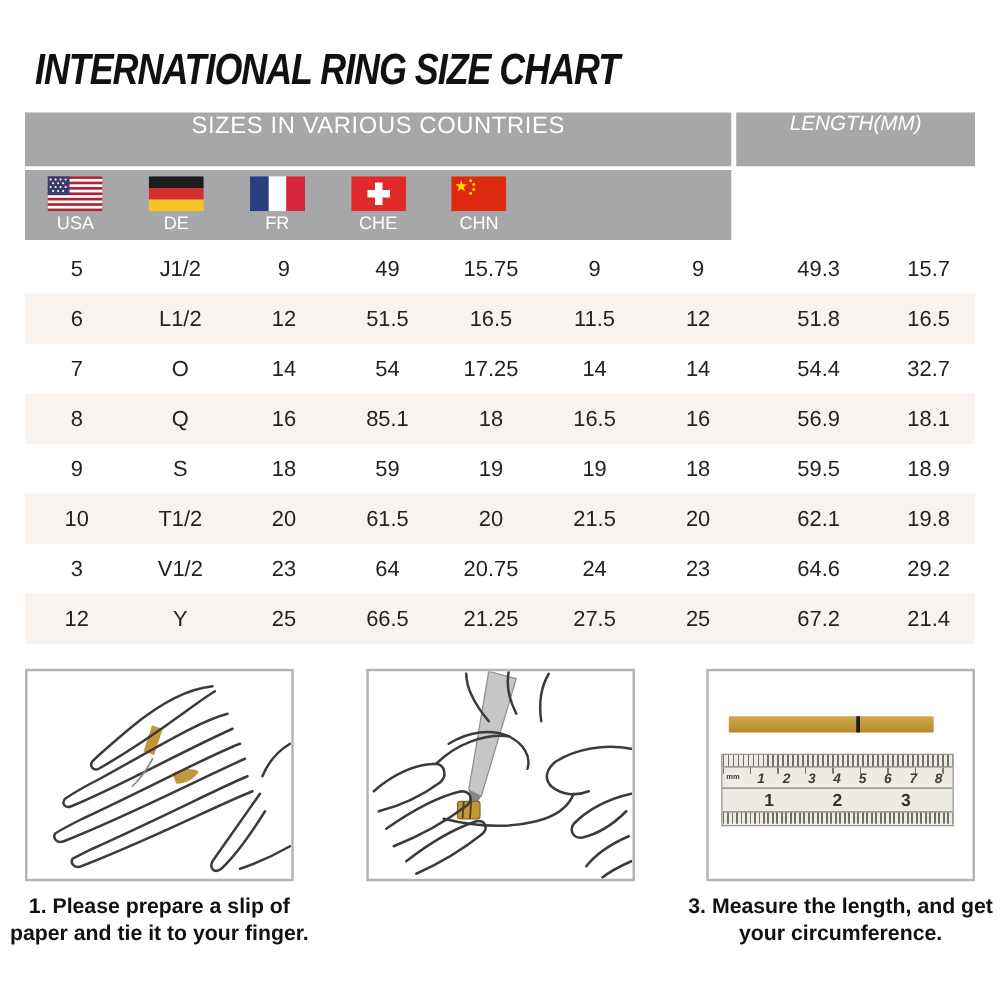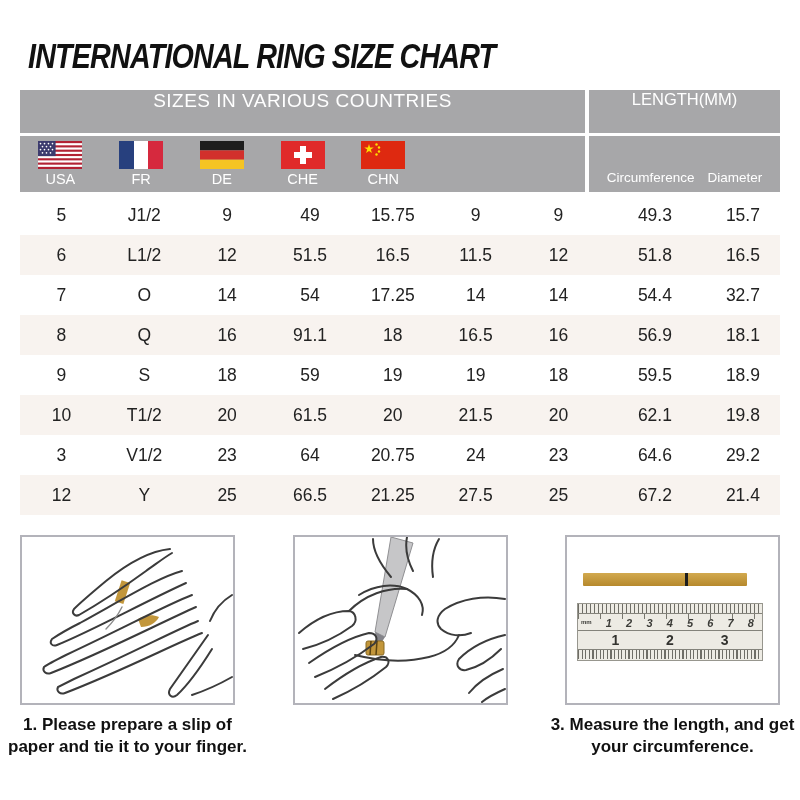--- a/index.html
+++ b/index.html
@@ -9,21 +9,21 @@
 
   
   .title { margin:36px 0 0 28px; font-size:35px; font-weight:bold; font-style:italic;
     letter-spacing:-1px; white-space:nowrap; display:inline-block;
     transform:scaleX(0.82); transform-origin:left center; color:#111; }
 
   
   .table-wrap { position:absolute; left:20px; top:90px; width:760px; }
   .thead { display:flex; }
   .thead-left { width:580px; margin-right:4px; }
-  .thead-right { width:196px; }
+  .thead-right { width:196px;font-style:italic; }
   .th-cell { background:#a7a7a9; color:#fff; }
   .th-top { height:43px; display:flex; align-items:flex-start; justify-content:center;
     margin-bottom:3px; }
   .th-countries-label { font-size:19px; letter-spacing:0.5px; }
   .th-length-label { font-size:16.5px; }
   .th-bottom { height:56px; }
   .flags-row { display:grid; grid-template-columns:repeat(7,1fr); height:56px; }
   .flag-cell { display:flex; flex-direction:column; align-items:center;
     justify-content:flex-start; padding-top:5px; }
   .flag-cell svg { width:44px; height:28px; display:block; }
@@ -112,34 +112,34 @@
                   <circle cx="12.5" cy="11.8" r="0.85"></circle>
               </g>
             </svg>
             <span class="flag-label">USA</span>
           </div>
 
 
 
           <div class="flag-cell">
             <svg viewBox="0 0 44 28">
+              <rect width="44" height="9.4" fill="#1d1d1d"></rect>
+              <rect y="9.4" width="44" height="9.3" fill="#d2302c"></rect>
+              <rect y="18.7" width="44" height="9.3" fill="#f5c423"></rect>
+            </svg>
+            <span class="flag-label">DE</span>
+          </div>
+
+          <div class="flag-cell">
+            <svg viewBox="0 0 44 28">
               <rect width="15" height="28" fill="#27407e"></rect>
               <rect x="15" width="14" height="28" fill="#ffffff"></rect>
               <rect x="29" width="15" height="28" fill="#d6293e"></rect>
             </svg>
             <span class="flag-label">FR</span>
-          </div>
-
-          <div class="flag-cell">
-            <svg viewBox="0 0 44 28">
-              <rect width="44" height="9.4" fill="#1d1d1d"></rect>
-              <rect y="9.4" width="44" height="9.3" fill="#d2302c"></rect>
-              <rect y="18.7" width="44" height="9.3" fill="#f5c423"></rect>
-            </svg>
-            <span class="flag-label">DE</span>
           </div>
 
           <div class="flag-cell">
             <svg viewBox="0 0 44 28">
               <rect width="44" height="28" fill="#e02a2a"></rect>
               <rect x="19" y="5" width="6" height="18" fill="#fff"></rect>
               <rect x="13" y="11" width="18" height="6" fill="#fff"></rect>
             </svg>
             <span class="flag-label">CHE</span>
           </div>
@@ -155,24 +155,20 @@
             </svg>
             <span class="flag-label">CHN</span>
           </div>
 
         </div>
       </div>
 
       <div class="thead-right">
         <div class="th-cell th-top">
           <span class="th-length-label">LENGTH(MM)</span>
-        </div>
-        <div class="th-cell length-sub">
-          <span>Circumference</span>
-          <span>Diameter</span>
         </div>
       </div>
     </div>
 
     <div class="tbody">
         <div class="trow">
           <span class="cell">5</span>
           <span class="cell">J1/2</span>
           <span class="cell">9</span>
           <span class="cell">49</span>
@@ -201,21 +197,21 @@
           <span class="cell">17.25</span>
           <span class="cell">14</span>
           <span class="cell">14</span>
           <span class="cell">54.4</span>
           <span class="cell">32.7</span>
         </div>
         <div class="trow">
           <span class="cell">8</span>
           <span class="cell">Q</span>
           <span class="cell">16</span>
-          <span class="cell">91.1</span>
+          <span class="cell">85.1</span>
           <span class="cell">18</span>
           <span class="cell">16.5</span>
           <span class="cell">16</span>
           <span class="cell">56.9</span>
           <span class="cell">18.1</span>
         </div>
         <div class="trow">
           <span class="cell">9</span>
           <span class="cell">S</span>
           <span class="cell">18</span>

